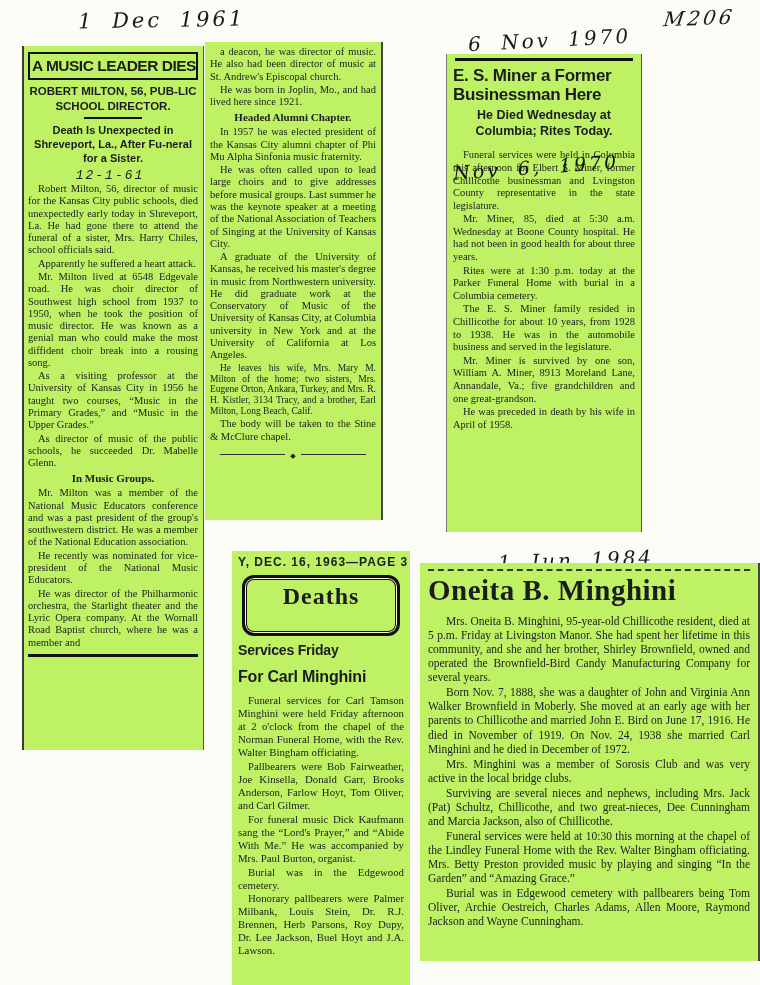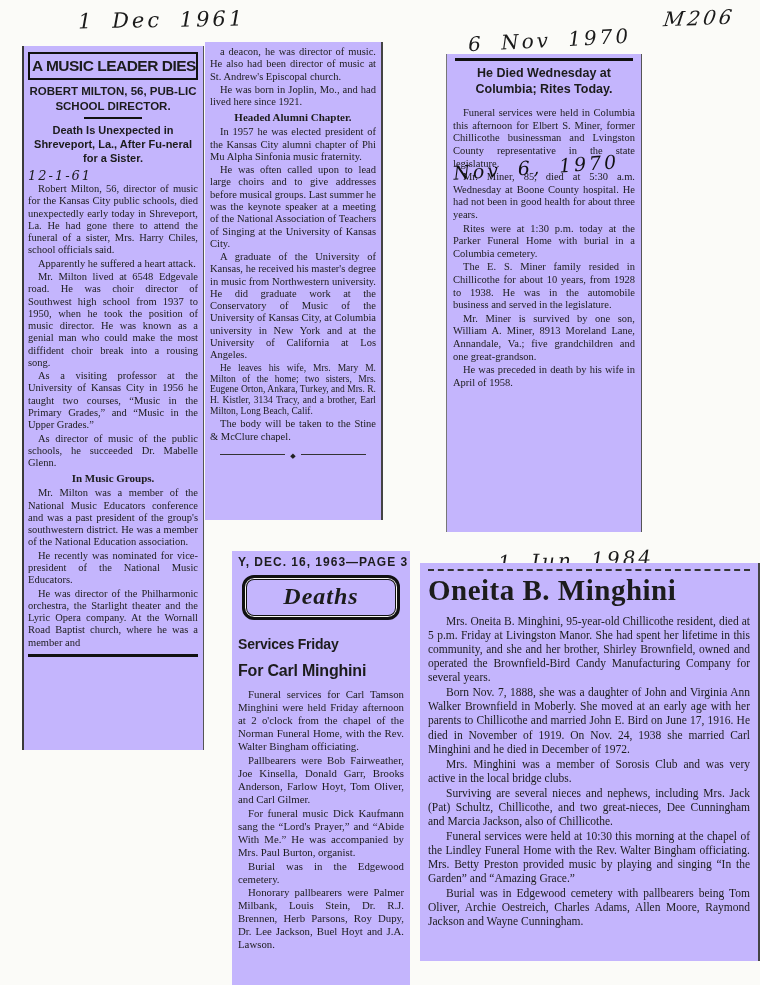--- a/index.html
+++ b/index.html
@@ -20,26 +20,26 @@
     white-space:nowrap;
   }
   .hand.code{position:absolute;left:664px;top:6px;font-size:20px;transform:skewX(-10deg) rotate(-2deg);}
   .hand.d-milton{position:absolute;left:78px;top:8px;font-size:21px;transform:rotate(-1deg);}
   .hand.d-miner{position:absolute;left:468px;top:28px;font-size:20px;transform:rotate(-3deg);}
   .hand.d-oneita{position:absolute;left:498px;top:548px;font-size:20px;transform:rotate(-2deg);}
   .hand.overlay{
     position:absolute;left:6px;top:102px;font-size:19px;
     transform:rotate(-4deg);z-index:3;color:#111;
   }
-  .hand.inline-date{font-size:13px;letter-spacing:2px;word-spacing:3px;display:block;text-align:left;padding-right:6px;}
+  .hand.inline-date{font-size:13px;letter-spacing:2px;word-spacing:3px;display:block;text-align:center;padding-right:6px;font-family:Liberation Mono, monospace;}
 
   
   .clip{
     position:absolute;
-    background:#c4b5fd;
+    background:#bef264;
     box-sizing:border-box;
   }
   .clip p{
     margin:0 0 1px 0;
     text-indent:10px;
     text-align:justify;
   }
   
   .milton-c1{
     left:22px;top:46px;width:182px;height:704px;
@@ -102,23 +102,22 @@
     left:232px;top:551px;width:178px;height:434px;
     padding:4px 6px 0 6px;
     font-size:10.8px;line-height:1.2;
   }
   .carl .pageline{
     font-family:"Liberation Sans", sans-serif;font-weight:bold;
     font-size:12px;letter-spacing:1px;white-space:nowrap;margin-bottom:6px;
   }
   .deaths-box{
     border:3px solid #111;border-radius:12px;
-    margin:0 4px 16px 4px;padding:4px 0 6px 0;text-align:center;
+    margin:0 4px 6px 4px;padding:4px 0 22px 0;text-align:center;
     box-shadow:0 0 0 1px #f5f4ef inset, 0 0 0 2px #111 inset;
-    font-style:italic;
   }
   .deaths-box h1{
     margin:0;font-family:"Liberation Serif", serif;
     font-weight:bold;font-size:24px;letter-spacing:1px;
   }
   .carl h2{
     margin:2px 0 8px 0;font-family:"Liberation Sans", sans-serif;
     font-weight:bold;font-size:14px;letter-spacing:-0.2px;
   }
   .carl h3{
@@ -177,20 +176,21 @@
   <p>A graduate of the University of Kansas, he received his master's degree in music from Northwestern university. He did graduate work at the Conservatory of Music of the University of Kansas City, at Columbia university in New York and at the University of California at Los Angeles.</p>
   <p class="fine">He leaves his wife, Mrs. Mary M. Milton of the home; two sisters, Mrs. Eugene Orton, Ankara, Turkey, and Mrs. R. H. Kistler, 3134 Tracy, and a brother, Earl Milton, Long Beach, Calif.</p>
   <p>The body will be taken to the Stine &amp; McClure chapel.</p>
   <div class="end-rule">
       <span class="dot"></span>
     </div>
 </section>
 
 <section class="clip miner">
   <div class="top-rule"></div>
+  <h1>E. S. Miner a Former Businessman Here</h1>
   <h2 class="subhead">He Died Wednesday at Columbia; Rites Today.</h2>
   <div class="hand overlay">Nov 6, 1970</div>
   <p>Funeral services were held in Columbia this afternoon for Elbert S. Miner, former Chillicothe businessman and Lvingston County representative in the state legislature.</p>
   <p>Mr. Miner, 85, died at 5:30 a.m. Wednesday at Boone County hospital. He had not been in good health for about three years.</p>
   <p>Rites were at 1:30 p.m. today at the Parker Funeral Home with burial in a Columbia cemetery.</p>
   <p>The E. S. Miner family resided in Chillicothe for about 10 years, from 1928 to 1938. He was in the automobile business and served in the legislature.</p>
   <p>Mr. Miner is survived by one son, William A. Miner, 8913 Moreland Lane, Annandale, Va.; five grandchildren and one great-grandson.</p>
   <p>He was preceded in death by his wife in April of 1958.</p>
 </section>
 

